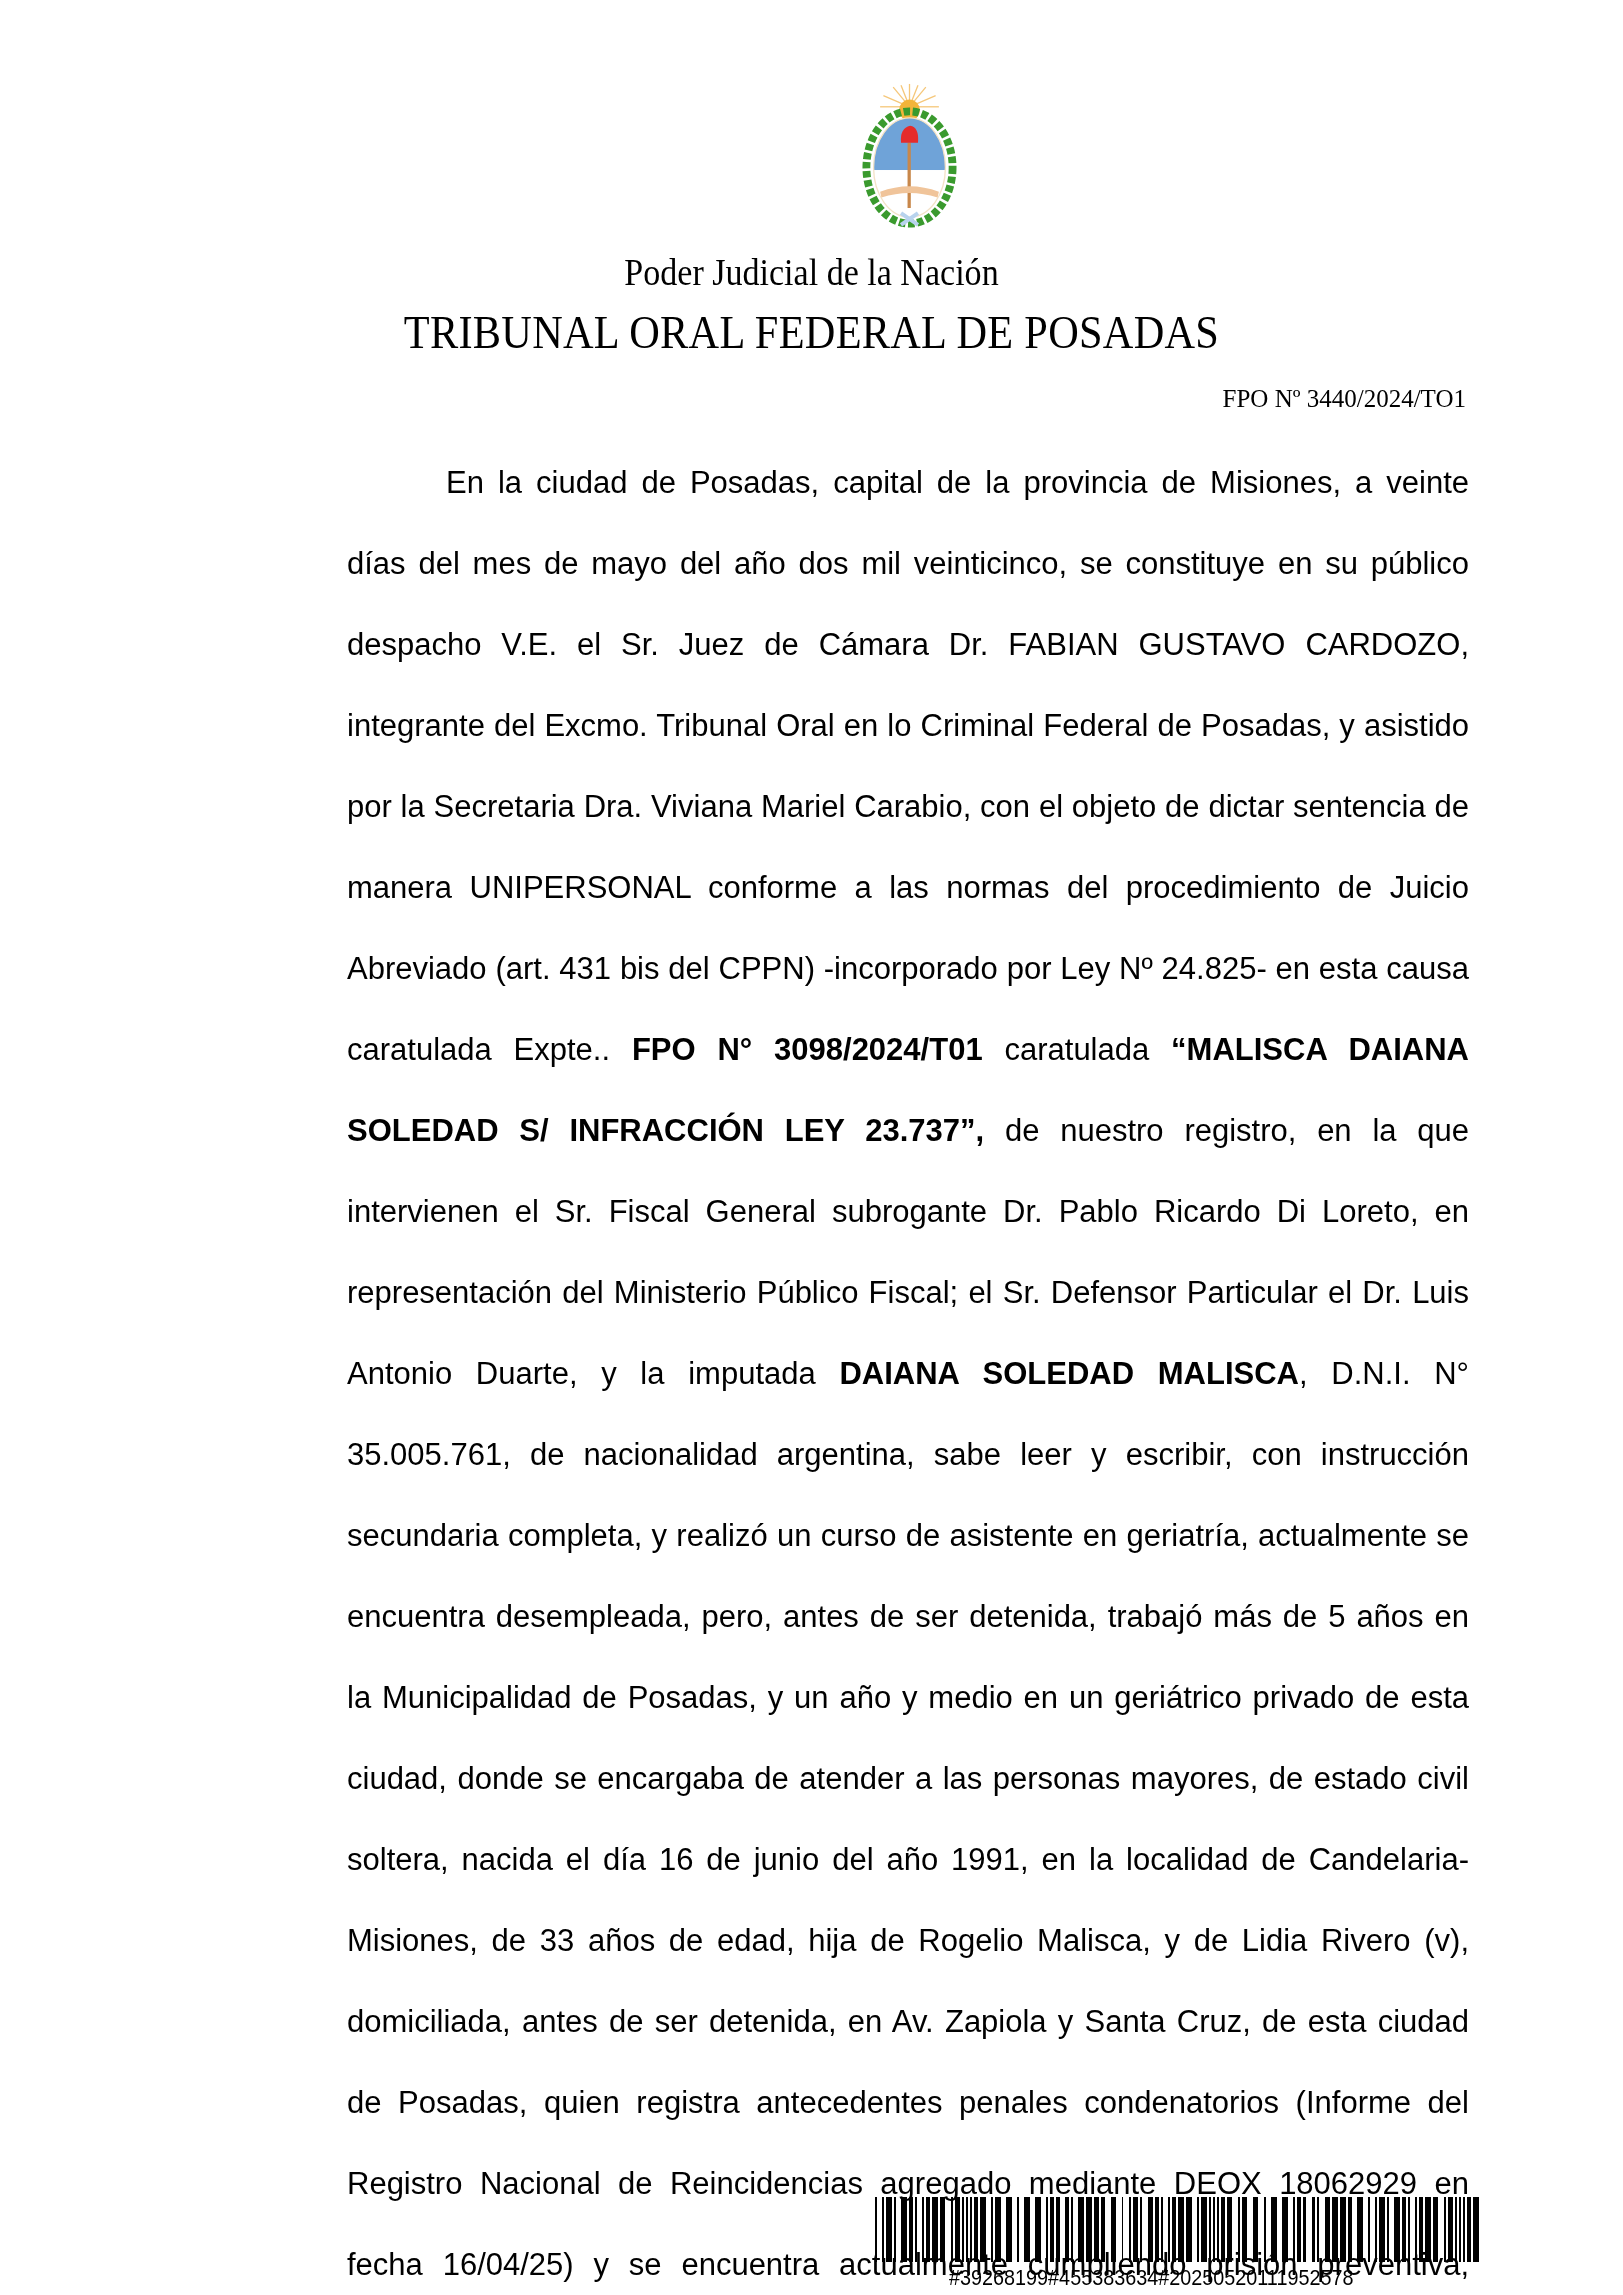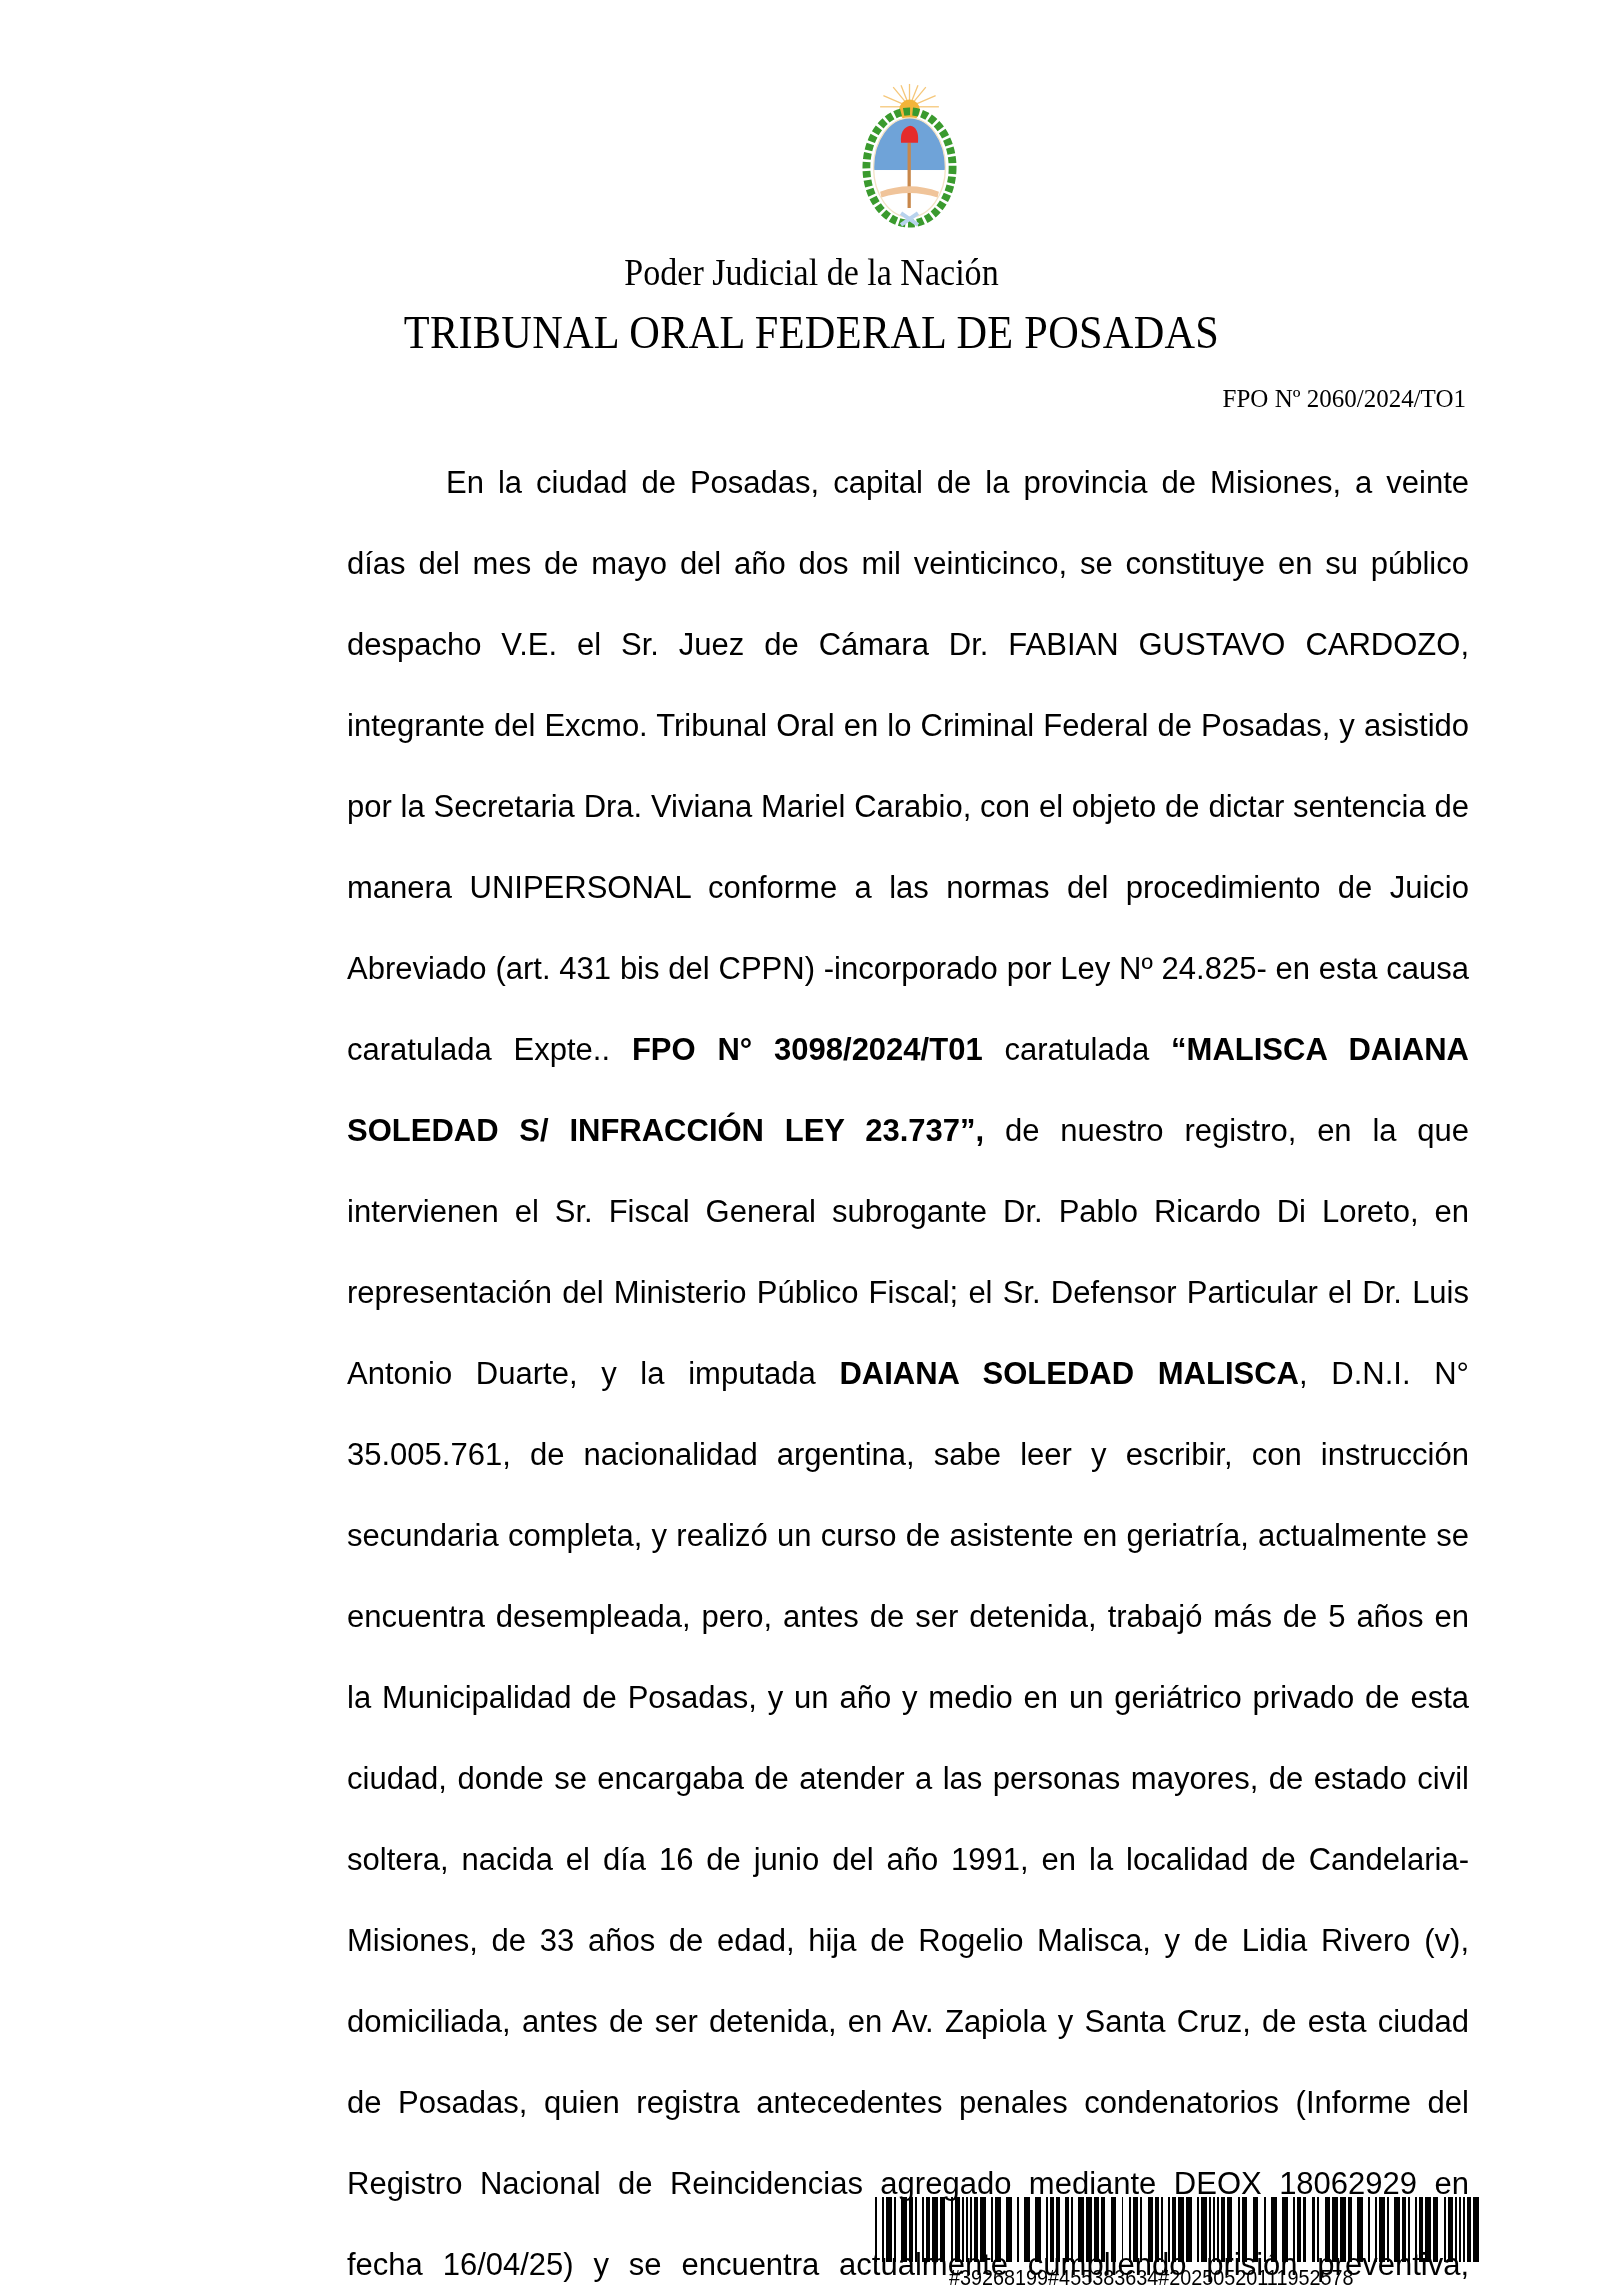--- a/index.html
+++ b/index.html
@@ -72,21 +72,21 @@
     <path d="M72 100 Q70 78 86 74 Q100 76 98 100 Z" fill="#e52b2b"></path>
 
     <path d="M40 175 Q85 158 130 175 L128 184 Q85 170 42 184 Z" fill="#f0c49a"></path>
 
     <path d="M72 208 L98 226 M98 208 L72 226" stroke="#b8d3ee" stroke-width="6"></path>
   </svg>
 </div>
 
 <div class="inst poder">Poder Judicial de la Nación</div>
 <div class="inst tribunal">TRIBUNAL ORAL FEDERAL DE POSADAS</div>
-<div class="expte">FPO Nº 2060/2024/TO1</div>
+<div class="expte">FPO Nº 3440/2024/TO1</div>
 
 <div class="body-text"><span>En la ciudad de Posadas, capital de la provincia de Misiones, a veinte días del mes de mayo del año dos mil veinticinco, se constituye en su público despacho V.E. el Sr. Juez de Cámara Dr. FABIAN GUSTAVO CARDOZO, integrante del Excmo. Tribunal Oral en lo Criminal Federal de Posadas, y asistido por la Secretaria Dra. Viviana Mariel Carabio, con el objeto de dictar sentencia de manera UNIPERSONAL conforme a las normas del procedimiento de Juicio Abreviado (art. 431 bis del CPPN) -incorporado por Ley Nº 24.825- en esta causa caratulada Expte.. </span><b>FPO N° 3098/2024/T01</b><span> caratulada </span><b>“MALISCA DAIANA SOLEDAD S/ INFRACCIÓN LEY 23.737”,</b><span> de nuestro registro, en la que intervienen el Sr. Fiscal General subrogante Dr. Pablo Ricardo Di Loreto, en representación del Ministerio Público Fiscal; el Sr. Defensor Particular el Dr. Luis Antonio Duarte, y la imputada </span><b>DAIANA SOLEDAD MALISCA</b><span>, D.N.I. N° 35.005.761, de nacionalidad argentina, sabe leer y escribir, con instrucción secundaria completa, y realizó un curso de asistente en geriatría, actualmente se encuentra desempleada, pero, antes de ser detenida,  trabajó más de 5 años en la Municipalidad de Posadas, y un año y medio en un geriátrico privado de esta ciudad, donde se encargaba de atender a las personas mayores, de estado civil soltera, nacida el día 16 de junio del año 1991, en la localidad de Candelaria-Misiones, de 33 años de edad, hija de Rogelio Malisca, y de Lidia Rivero (v), domiciliada, antes de ser detenida, en Av. Zapiola y Santa Cruz, de esta ciudad de Posadas, quien registra antecedentes penales condenatorios (Informe del Registro Nacional de Reincidencias agregado mediante DEOX 18062929 en fecha 16/04/25) y se encuentra actualmente cumpliendo prisión preventiva, alojada en la Unidad de Resguardo de Detenidas de la Comisaria 19 de la Policía de Misiones.</span></div>
 
 <div class="barcode" id="barcode">
     <span style="width: 2px; margin-right: 5.2px;"></span>
     <span style="width: 2px; margin-right: 2px;"></span>
     <span style="width: 5.9px; margin-right: 2px;"></span>
     <span style="width: 2px; margin-right: 5.2px;"></span>
     <span style="width: 5.9px; margin-right: 2px;"></span>
     <span style="width: 3.9px; margin-right: 2px;"></span>

